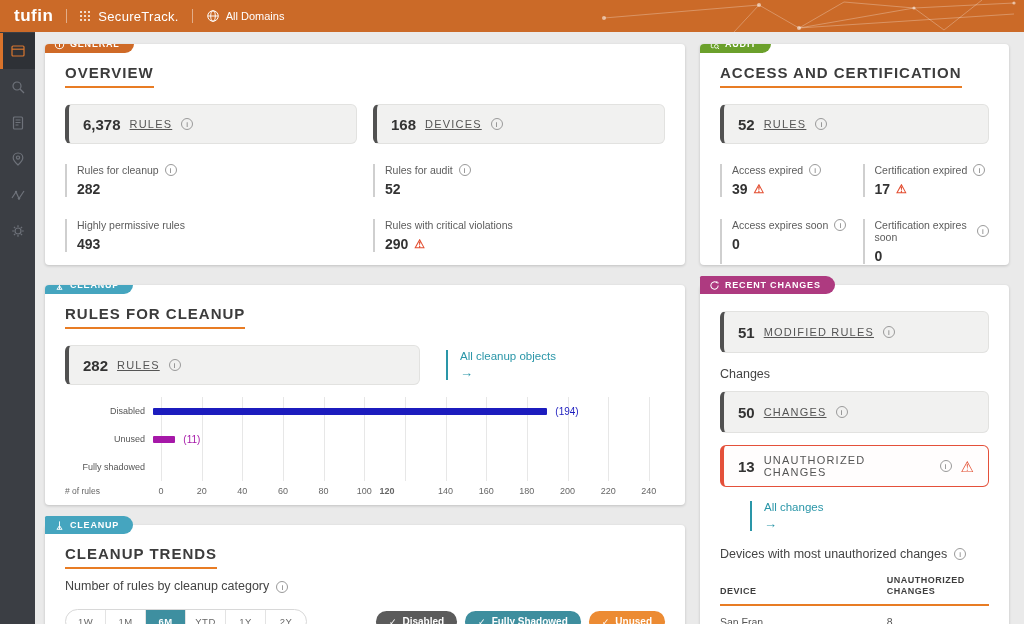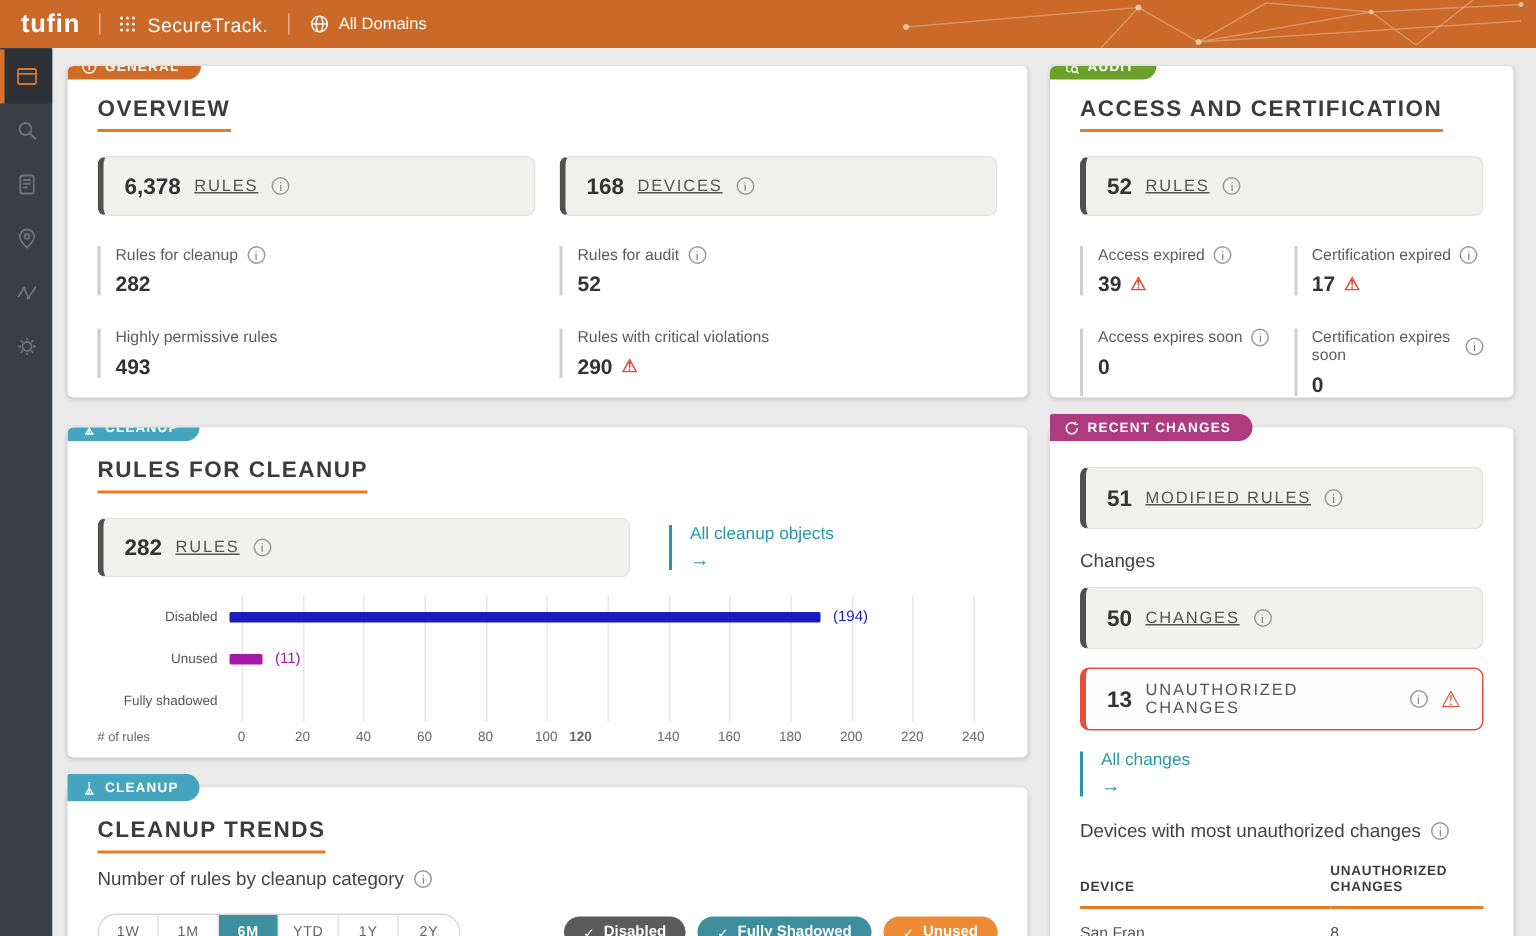--- a/index.html
+++ b/index.html
@@ -54,21 +54,21 @@
   .warn { color:#E34F32; font-size:12px; line-height:1; }
 
   .stats-grid { display:grid; grid-template-columns:1fr 1fr; gap:22px 16px; margin-top:20px; }
   .mini-stat { border-left:2px solid #CFCFCF; padding-left:10px; }
   .mini-stat .lbl { font-size:10.5px; color:#5C5C5C; display:flex; gap:6px; align-items:center; }
   .mini-stat .val { font-size:14px; font-weight:bold; color:#333; margin-top:5px; display:flex; align-items:center; gap:6px; }
 
   
   .cleanup-top { display:flex; align-items:center; }
   .cleanup-top .stat-box { width:355px; }
-  .link-block { border-left:2px solid #2A96A8; padding-left:12px; color:#2A96A8; font-size:11.5px; cursor:pointer; }
+  .link-block { border-left:2px solid #2A96A8; padding-left:12px; color:#2A96A8; font-size:11.5px; cursor:pointer;margin-left:30px; }
   .link-block .arrow { display:block; margin-top:3px; font-size:13px; }
   .cleanup-top .link-block { margin-left:26px; }
 
   .chart { position:relative; margin-top:12px; height:102px; }
   .chart-grid { position:absolute; left:96px; top:0; width:498px; height:84px; }
   .gridline { position:absolute; top:0; bottom:0; width:1px; background:#E7E7E7; }
   .chart-rows { position:relative; }
   .chart-row { display:flex; align-items:center; height:28px; }
   .chart-cat { width:88px; text-align:right; padding-right:8px; font-size:9px; color:#555; flex-shrink:0; }
   .chart-track { position:relative; flex:1; height:28px; display:flex; align-items:center; }
@@ -90,21 +90,21 @@
   .p-recent .link-block { margin-top:14px; }
   .table-title { font-size:12.5px; color:#444; margin:16px 0 8px; display:flex; gap:7px; align-items:center; }
   table.devices { width:100%; border-collapse:collapse; }
   .devices th { font-size:9px; color:#3E3E3E; text-align:left; letter-spacing:.5px; padding:6px 0;
                 border-bottom:2px solid #E87C24; font-weight:bold; line-height:1.25; vertical-align:bottom; }
   .devices th:last-child { width:38%; }
   .devices td { font-size:10.5px; color:#555; padding:10px 0; border-bottom:1px solid #E8E8E8; }
 
   
   .p-trends .panel-title { margin-bottom:10px; }
-  .subtitle { font-size:12.5px; color:#444; margin-bottom:16px; display:flex; gap:7px; align-items:center; }
+  .subtitle { font-size:12.5px; color:#444; margin-bottom:16px; display:flex; gap:7px; align-items:flex-end; }
   .controls-row { display:flex; justify-content:space-between; align-items:center; }
   .range-group { display:flex; border:1px solid #D8D8D8; border-radius:14px; overflow:hidden; background:#fff; }
   .range-btn { min-width:40px; padding:6px 2px; text-align:center; font-size:9.5px; color:#666;
                border-right:1px solid #E3E3E3; letter-spacing:.5px; cursor:pointer; }
   .range-btn:last-child { border-right:none; }
   .range-btn.selected { background:#3E8FA0; color:#fff; font-weight:bold; }
   .chips { display:flex; gap:8px; }
   .chip { display:inline-flex; align-items:center; gap:6px; color:#fff; font-size:10px; font-weight:bold;
           padding:5px 13px; border-radius:12px; cursor:pointer; }
   .chip .check { font-size:9px; font-weight:normal; }

